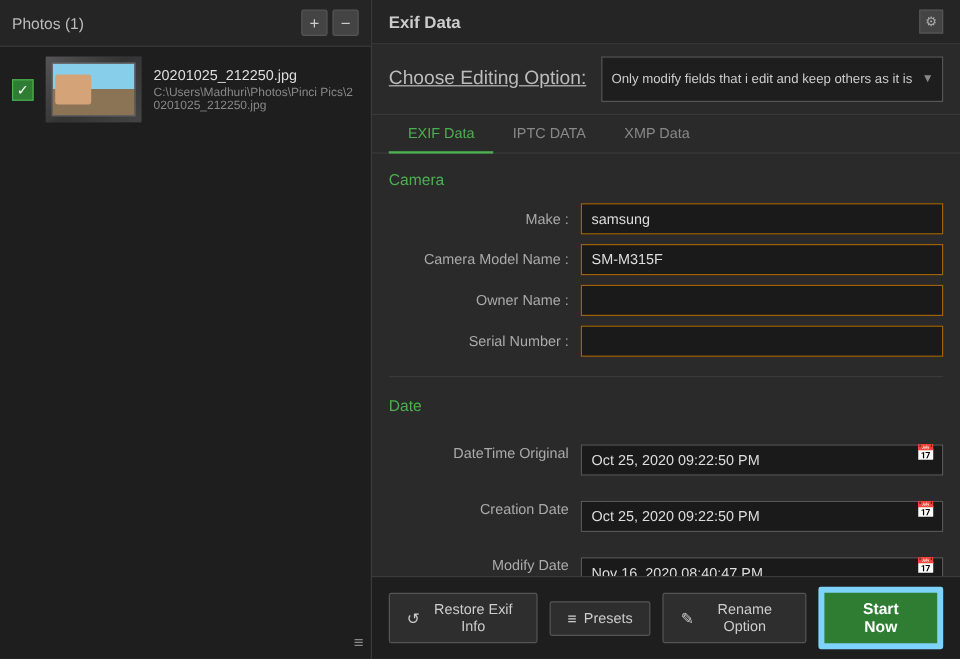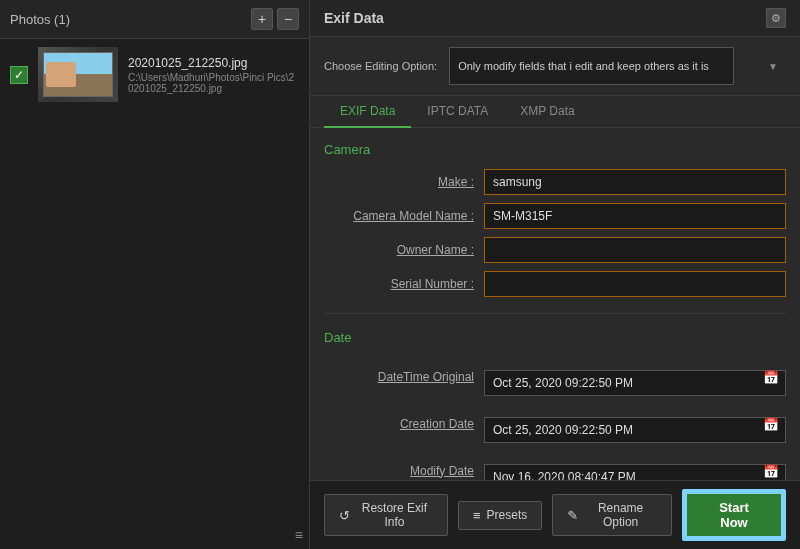--- a/index.html
+++ b/index.html
@@ -190,22 +190,23 @@
       display: flex;
       align-items: center;
       padding: 10px 14px;
       gap: 12px;
       border-bottom: 1px solid #3a3a3a;
       background: #2a2a2a;
     }
 
     .editing-options-label {
       color: #bbb;
-      font-size: 11px;
+      font-size: 16px;
       white-space: nowrap;
+      text-decoration: underline;
     }
 
     .editing-options-select {
       flex: 1;
       background: #1e1e1e;
       border: 1px solid #555;
       color: #ccc;
       padding: 12px 8px;
       font-size: 11px;
       appearance: none;
@@ -282,21 +283,20 @@
       margin-bottom: 8px;
     }
 
     .field-label {
       color: #aaa;
       font-size: 12px;
       text-align: right;
       width: 160px;
       padding-right: 10px;
       flex-shrink: 0;
-      text-decoration: underline;
     }
 
     .field-input {
       flex: 1;
       background: #1a1a1a;
       border: 1px solid #a16207;
       color: #ddd;
       padding: 4px 8px;
       font-size: 12px;
       height: 26px;

